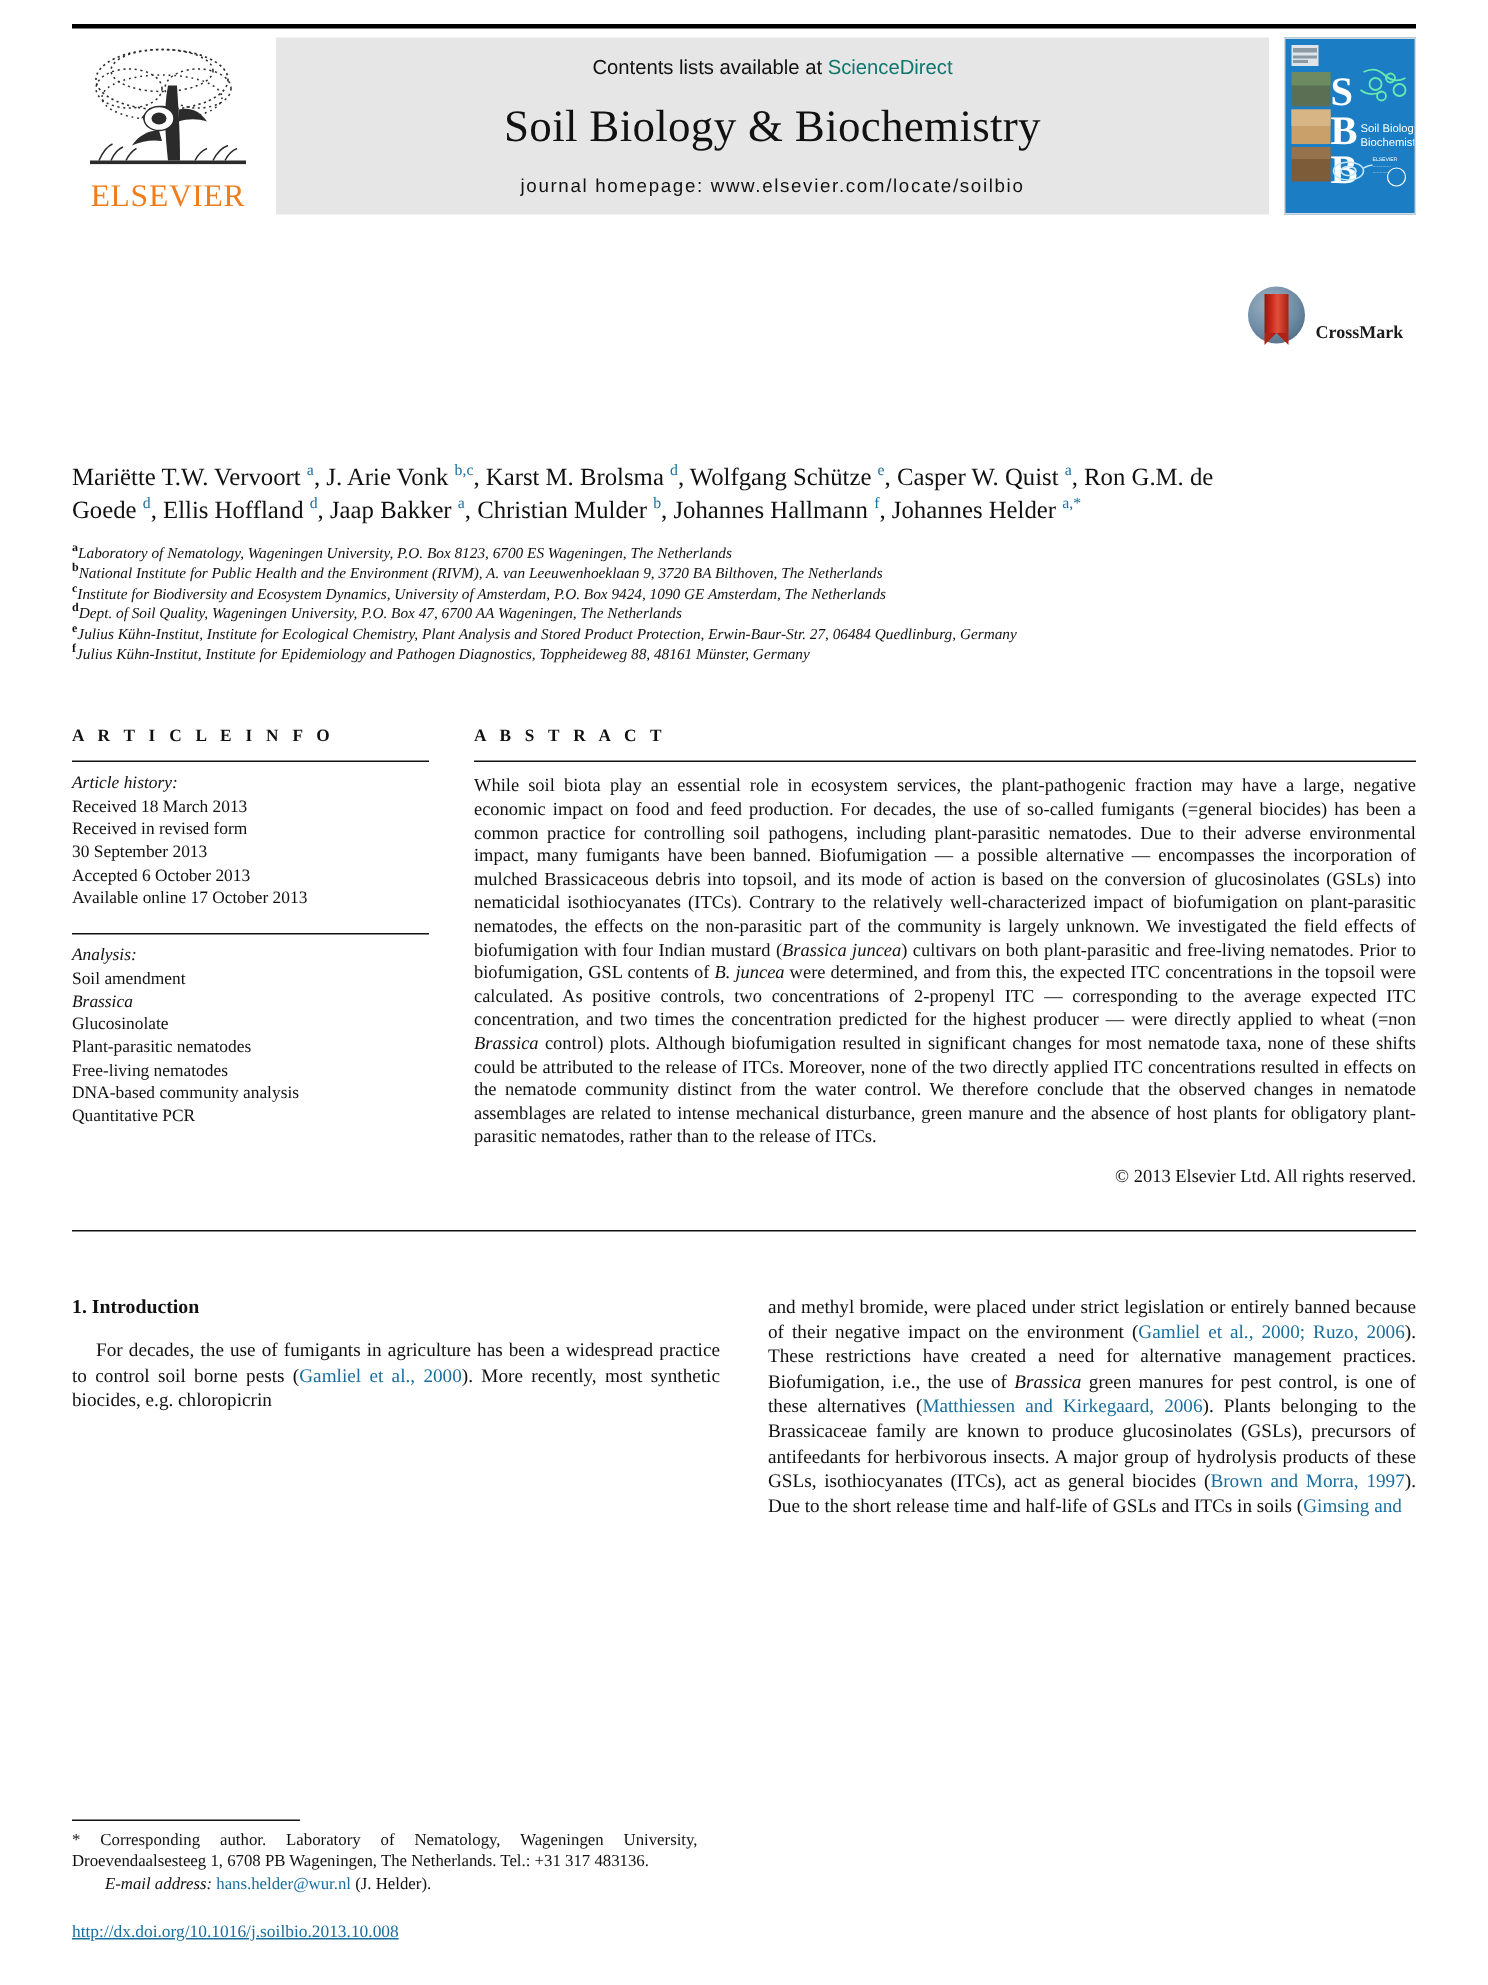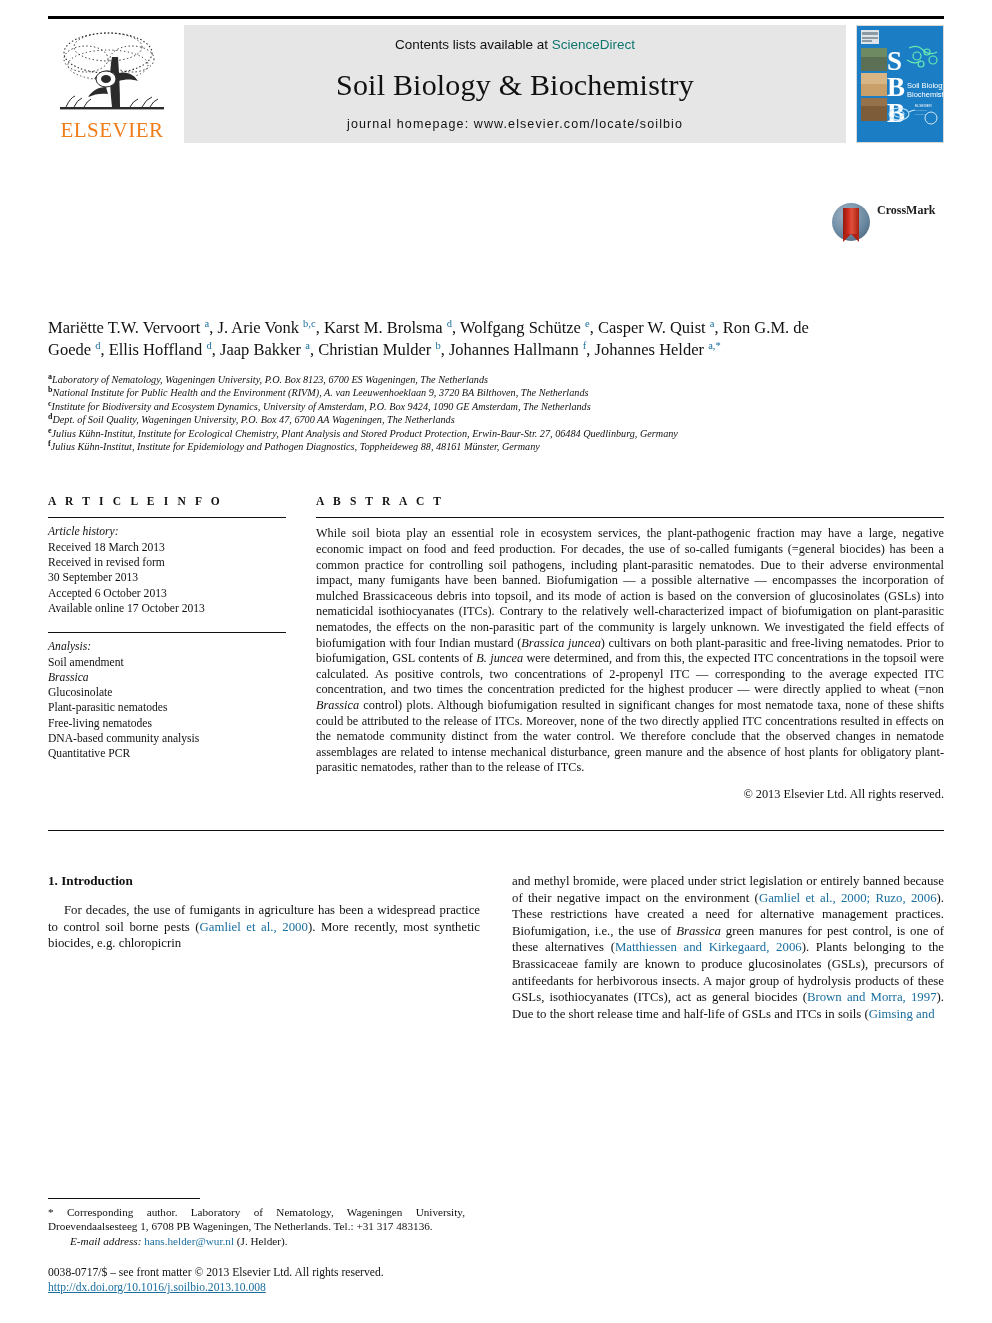--- a/index.html
+++ b/index.html
@@ -116,25 +116,25 @@
     font-size: 24.5px;
     line-height: 31px;
     font-weight: normal;
     color: #111;
     margin: 0;
     width: 760px;
   }
   .crossmark {
     position: absolute;
     right: 0px;
-    top: 16px;
+    top: 2px;
     width: 112px;
     height: 40px;
     display: flex;
-    align-items: flex-start;
+    align-items: flex-end;
   }
   .crossmark-badge {
     width: 38px;
     height: 38px;
     border-radius: 50%;
     background: radial-gradient(circle at 38% 32%, #9fb4c6 0%, #6c8aa3 55%, #3f5a70 100%);
     position: relative;
     flex: 0 0 38px;
   }
   .crossmark-ribbon {
@@ -159,21 +159,21 @@
   .crossmark-label {
     font-family: "Liberation Serif", serif;
     font-weight: bold;
     font-size: 12px;
     color: #1b1b1b;
     margin-left: 7px;
   }
 
   
   .authors {
-    margin-top: 34px;
+    margin-top: 24px;
     font-family: "Liberation Serif", serif;
     font-size: 16.5px;
     line-height: 22px;
     color: #111;
     width: 790px;
   }
   .authors sup, .aff sup {
     color: #1a6e9e;
     font-size: 10.5px;
     vertical-align: super;
@@ -497,18 +497,17 @@
   </div>
 
   <div class="footnote">
     <div class="footnote-rule"></div>
     <div class="fn-text">* Corresponding author. Laboratory of Nematology, Wageningen University, Droevendaalsesteeg 1, 6708 PB Wageningen, The Netherlands. Tel.: +31 317 483136.</div>
     <div class="fn-text fn-email">
       <span class="ital">E-mail address:</span>
       <a class="ref" href="#">hans.helder@wur.nl</a><span> (J. Helder).</span>
     </div>
     <div class="issn-block">
-      <div>0038-0717/$ – see front matter © 2013 Elsevier Ltd. All rights reserved.</div>
       <a class="issn-doi" href="#">http://dx.doi.org/10.1016/j.soilbio.2013.10.008</a>
     </div>
   </div>
 
 </div>
 
 </body></html>

